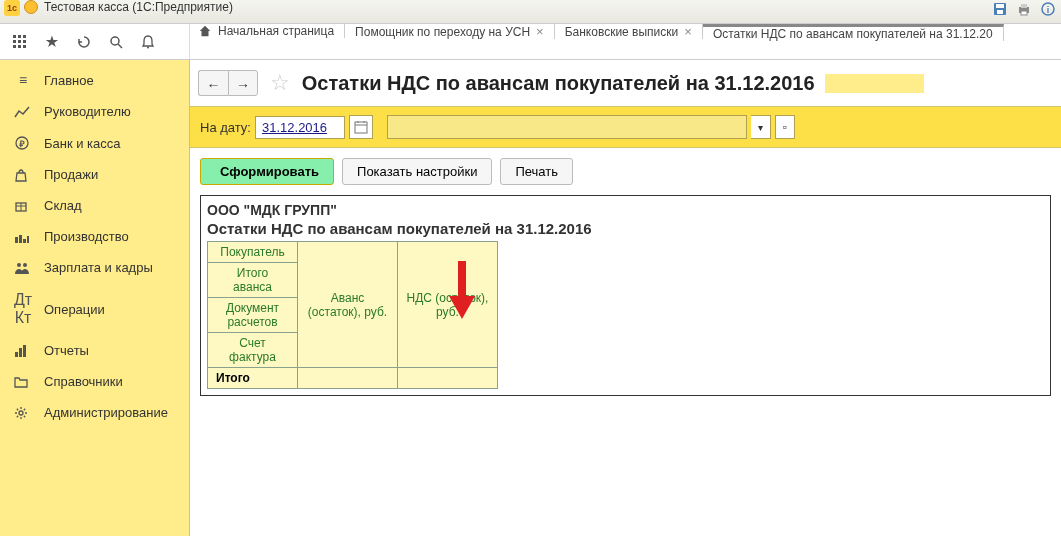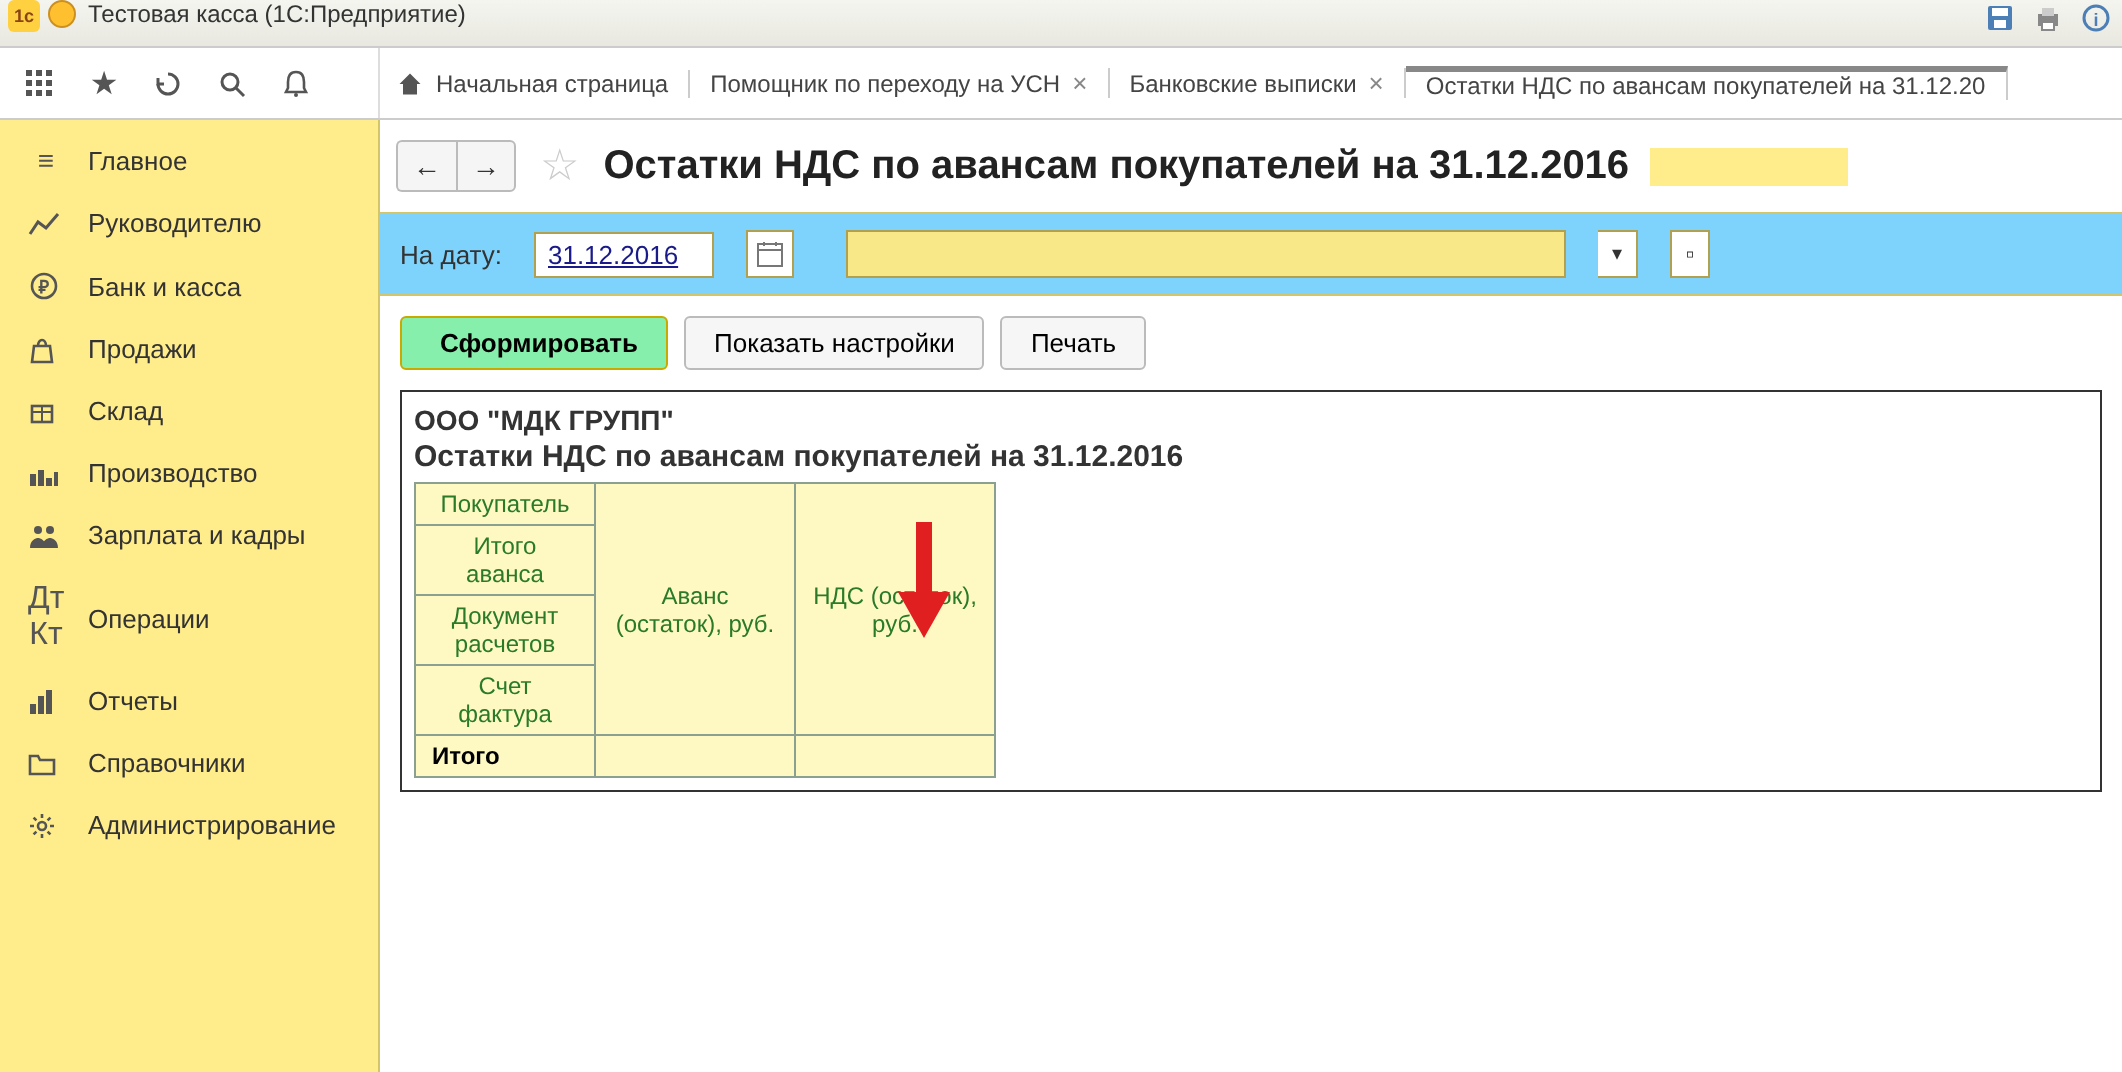--- a/index.html
+++ b/index.html
@@ -9,21 +9,21 @@
   .titlebar { height: 24px; background: linear-gradient(#f5f5f0, #e8e8e0); border-bottom: 1px solid #ccc; display: flex; padding: 0 4px; font-size: 12px; }
   .titlebar .logo { width: 16px; height: 16px; background: #ffd040; border-radius: 3px; display: flex; align-items: center; justify-content: center; font-size: 9px; font-weight: bold; color: #8b4513; margin-right: 4px; }
   .titlebar .round { width: 14px; height: 14px; border-radius: 50%; background: #ffc030; border: 1px solid #cc9020; margin-right: 6px; }
   .titlebar-actions { margin-left: auto; display: flex; gap: 6px; }
   .titlebar-actions .ta { width: 18px; height: 18px; display: flex; align-items: center; justify-content: center; cursor: pointer; }
   
   
   .toolbar { height: 36px; background: #fff; border-bottom: 1px solid #ccc; display: flex; align-items: stretch; }
   .toolbar-icons { width: 190px; display: flex; align-items: center; gap: 8px; padding: 0 8px; border-right: 1px solid #ddd; }
   .toolbar-icons .ti { width: 24px; height: 24px; display: flex; align-items: center; justify-content: center; cursor: pointer; font-size: 16px; color: #555; }
-  .tabs { flex: 1; display: flex; align-items: center; }
+  .tabs { flex: 1; display: flex; align-items: flex-start; }
   .tab { display: flex; align-items: center; padding: 0 10px; border-right: 1px solid #ccc; font-size: 12px; color: #444; cursor: pointer; gap: 6px; white-space: nowrap; }
   .tab.home { padding-left: 8px; }
   .tab.active { background: #fff; border-top: 3px solid #888; }
   .tab .close { color: #888; font-size: 13px; cursor: pointer; }
   
   
   .layout { display: flex; height: calc(536px - 24px - 36px); }
   
   
   .sidebar { width: 190px; background: #ffec8b; border-right: 1px solid #d4c46a; padding-top: 4px; }
@@ -35,21 +35,21 @@
   .page-header { display: flex; align-items: center; padding: 0 8px 10px 8px; gap: 6px; }
   .nav-btn { width: 30px; height: 26px; border: 1px solid #bbb; background: #f5f5f5; display: flex; align-items: center; justify-content: center; cursor: pointer; font-size: 14px; }
   .nav-group { display: flex; }
   .nav-group .nav-btn:first-child { border-radius: 3px 0 0 3px; border-right: none; }
   .nav-group .nav-btn:last-child { border-radius: 0 3px 3px 0; }
   .star-big { font-size: 22px; color: #ccc; margin: 0 6px; }
   .page-title { font-size: 20px; font-weight: bold; color: #222; }
   .page-title-hl { background: #ffec8b; padding: 2px 90px 2px 6px; margin-left: 4px; }
   
   
-  .filter-row { background: #7dd3fc; border-top: 1px solid #d4c46a; border-bottom: 1px solid #d4c46a; padding: 8px 10px; display: flex; align-items: center; gap: 16px; }
+  .filter-row { background: #fde047; border-top: 1px solid #d4c46a; border-bottom: 1px solid #d4c46a; padding: 8px 10px; display: flex; align-items: center; gap: 4px; }
   .filter-label { font-size: 13px; }
   .date-input { border: 1px solid #b0a050; padding: 3px 6px; font-size: 13px; width: 90px; text-decoration: underline; color: #1a1a8b; }
   .cal-btn { width: 24px; height: 24px; border: 1px solid #b0a050; background: #fff; display: flex; align-items: center; justify-content: center; cursor: pointer; font-size: 13px; }
   .filter-field { border: 1px solid #b0a050; height: 24px; width: 360px; background: #f8e888; margin-left: 10px; }
   .filter-dd { width: 20px; height: 24px; border: 1px solid #b0a050; border-left: none; background: #fff; display: flex; align-items: center; justify-content: center; cursor: pointer; font-size: 10px; }
   
   
   .action-row { padding: 10px; display: flex; gap: 8px; }
   .btn { border: 1px solid #bbb; background: #f6f6f6; padding: 5px 14px; font-size: 13px; border-radius: 3px; cursor: pointer; }
   .btn.primary { background: #86efac; border-color: #c9a800; font-weight: bold; padding-left: 19px; }

